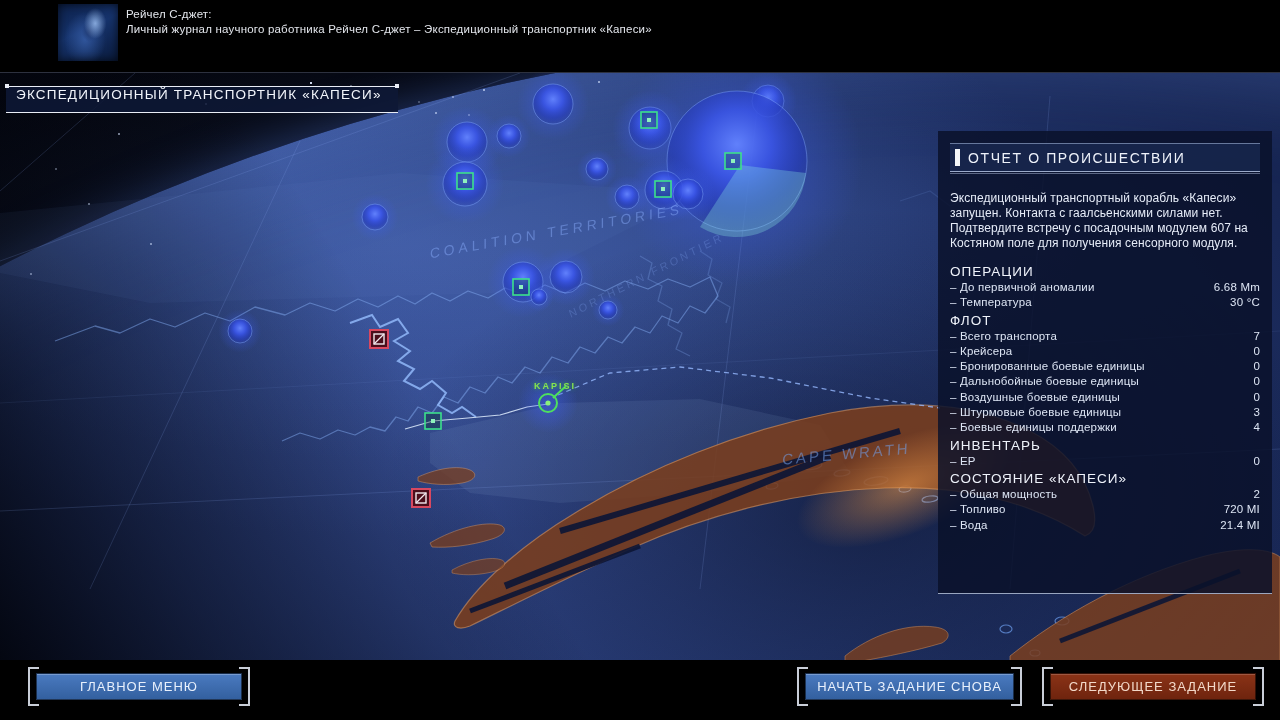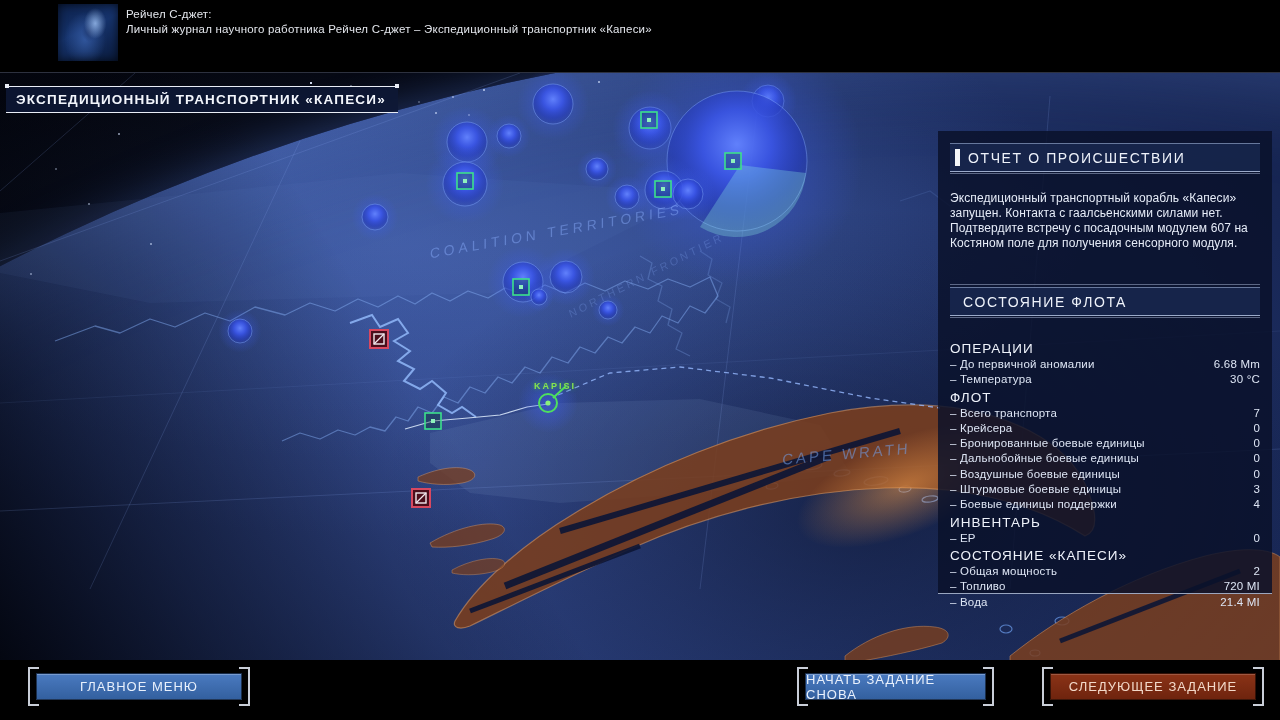--- a/index.html
+++ b/index.html
@@ -28,22 +28,22 @@
     background:linear-gradient(58deg, rgba(2,4,12,.95) 0%, rgba(2,4,12,.55) 14%, rgba(2,4,12,0) 36%);}
   .sea-dark{position:absolute;left:0;top:0;width:1280px;height:588px;
     background:radial-gradient(700px 420px at 870px 430px, rgba(4,8,24,.5), rgba(4,8,24,0) 70%);}
   .terr-glow{position:absolute;left:0;top:0;width:1280px;height:588px;
     background:radial-gradient(900px 300px at 420px 180px, rgba(95,135,225,.16), rgba(95,135,225,0) 70%);}
   .map svg{position:absolute;left:0;top:0;}
   .star{position:absolute;width:2px;height:2px;border-radius:50%;background:#d7e4ff;}
 
   .map-title{position:absolute;left:6px;top:13px;width:392px;height:27px;
     background:rgba(14,24,54,.88);border-top:1px solid #e9edf6;border-bottom:1px solid #e9edf6;
-    display:flex;align-items:center;padding-left:10px;box-sizing:border-box;
-    color:#f2f5fb;font-size:13.5px;letter-spacing:1.2px;font-weight:bold;}
+    display:flex;align-items:flex-start;padding-left:10px;box-sizing:border-box;
+    color:#f2f5fb;font-size:13.5px;letter-spacing:1.2px;}
   .map-title::before,.map-title::after{content:'';position:absolute;top:-3px;width:4px;height:4px;background:#e9edf6;}
   .map-title::before{left:-1px;} .map-title::after{right:-1px;}
   .tick-dot{position:absolute;left:310px;top:9px;width:2px;height:2px;background:#cdd6ea;}
 
   .geo-label{position:absolute;color:rgba(140,175,255,.45);white-space:nowrap;}
   .lbl-coalition{left:428px;top:150px;font-size:14px;letter-spacing:4px;transform:rotate(-10deg) skewX(-10deg);}
   .lbl-frontier{left:560px;top:196px;font-size:11px;letter-spacing:3px;transform:rotate(-27deg) skewX(-6deg);opacity:.55;}
   .lbl-cape{left:782px;top:372px;font-size:15px;letter-spacing:3px;transform:rotate(-5deg) skewX(-8deg);color:rgba(115,160,235,.55);}
   .lbl-kapisi{position:absolute;left:534px;top:308px;font-size:9px;font-weight:bold;letter-spacing:2px;color:#86e44e;text-shadow:0 0 4px rgba(60,200,70,.8);}
 
@@ -68,21 +68,21 @@
   .btnwrap{position:absolute;top:13px;height:27px;}
   .btnwrap::before,.btnwrap::after{content:'';position:absolute;top:-6px;bottom:-6px;width:9px;border:2px solid #c9ced8;}
   .btnwrap::before{left:-8px;border-right:none;}
   .btnwrap::after{right:-8px;border-left:none;}
   .btn{width:100%;height:100%;display:flex;align-items:center;justify-content:center;box-sizing:border-box;
     font-family:"Liberation Sans",sans-serif;font-size:13px;letter-spacing:1px;cursor:pointer;
     border:1px solid rgba(0,0,0,.55);}
   .btn.blue{background:linear-gradient(#4a7ac0,#33609f);color:#e8f0fc;box-shadow:inset 0 1px 0 rgba(255,255,255,.25);}
   .btn.red{background:linear-gradient(#8a3317,#6f240e);color:#f3d9c9;box-shadow:inset 0 1px 0 rgba(255,255,255,.18);}
   .bw-menu{left:36px;width:206px;}
-  .bw-restart{left:805px;width:181px;}
+  .bw-restart{left:805px;width:209px;}
   .bw-next{left:1050px;width:206px;}
 </style>
 </head>
 <body>
 
 <div class="screen">
 
   <div class="topbar">
     <div class="portrait"></div>
     <div class="log-lines">
@@ -252,23 +252,20 @@
     <div class="geo-label lbl-frontier">NORTHERN FRONTIER</div>
     <div class="geo-label lbl-cape">CAPE WRATH</div>
     <div class="lbl-kapisi">KAPISI</div>
 
     <div class="panel">
       <div class="phdr">
         <span class="wbar"></span>
         <span>ОТЧЕТ О ПРОИСШЕСТВИИ</span>
       </div>
       <div class="report-body">Экспедиционный транспортный корабль «Капеси» запущен. Контакта с гаалсьенскими силами нет. Подтвердите встречу с посадочным модулем 607 на Костяном поле для получения сенсорного модуля.</div>
-      <div class="phdr fleet nobar">
-        <span>СОСТОЯНИЕ ФЛОТА</span>
-      </div>
       <div class="fleet-list" id="fleet-list">
           <div class="f-sec">ОПЕРАЦИИ</div>
           <div class="f-row">
             <span>– До первичной аномалии</span>
             <span>6.68 Mm</span>
           </div>
           <div class="f-row">
             <span>– Температура</span>
             <span>30 °C</span>
           </div>

